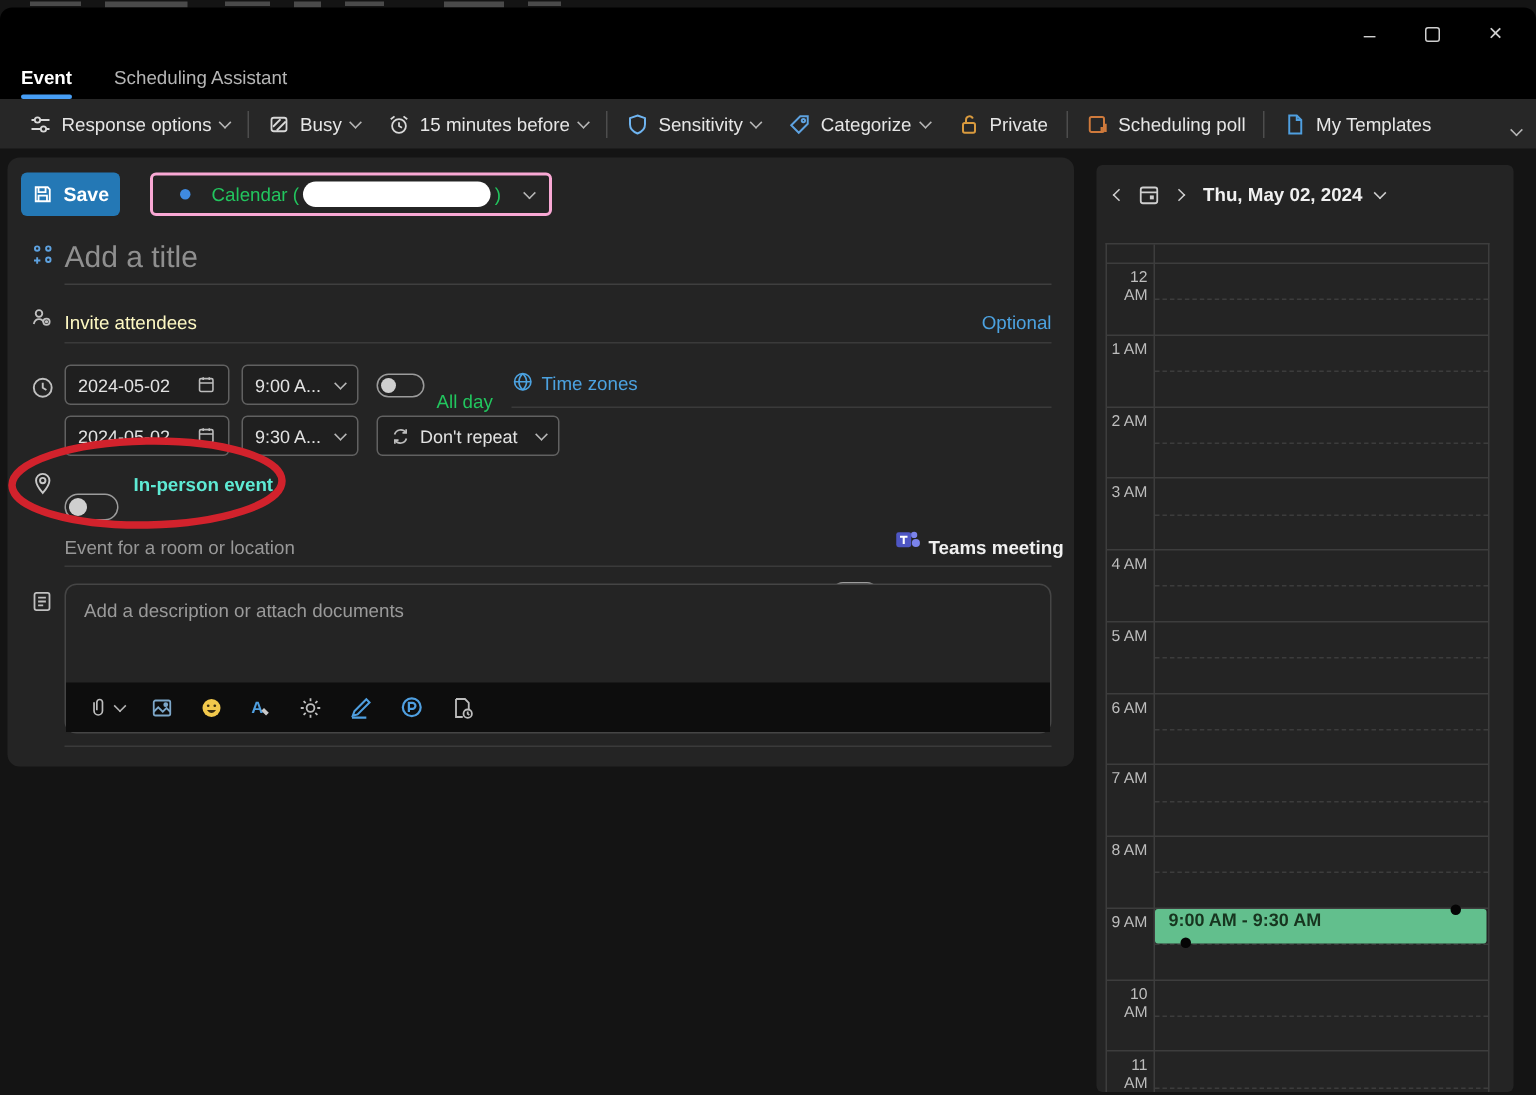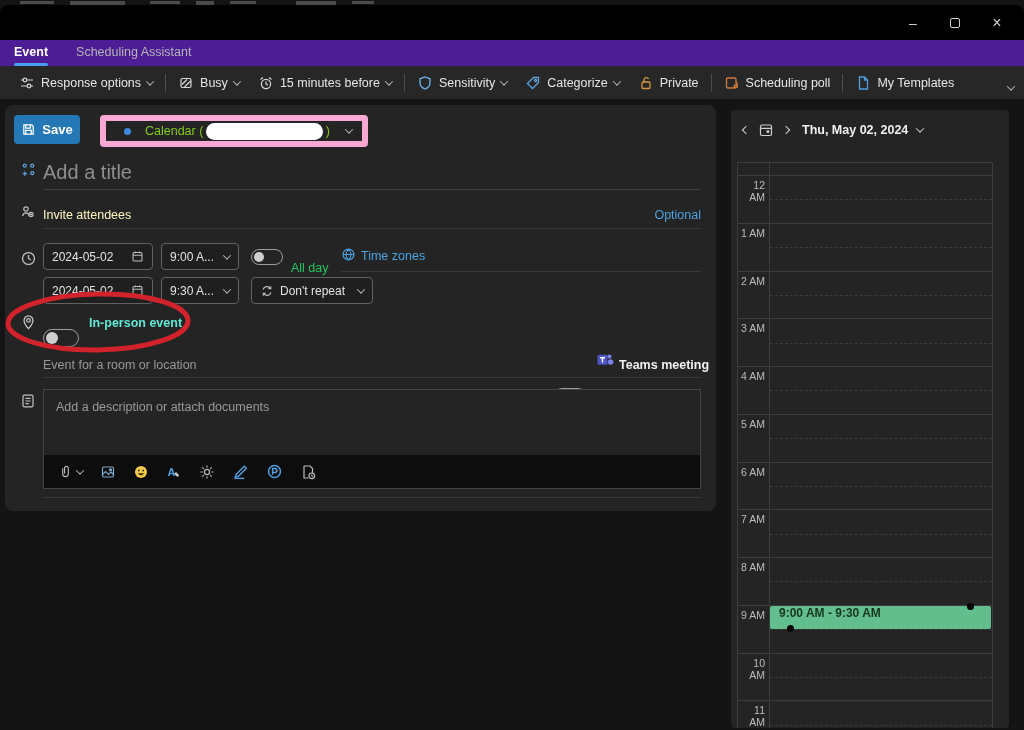--- a/index.html
+++ b/index.html
@@ -13,21 +13,21 @@
 
   
   .titlebar { position:absolute; left:0; top:5px; width:1024px; height:35px;
               background:#000; border-radius:8px 8px 0 0; }
   .win-controls { position:absolute; right:6px; top:0; height:35px; display:flex; align-items:center; }
   .win-btn { width:42px; height:35px; display:flex; align-items:center; justify-content:center;
              color:#cfcfcf; font-size:14px; }
   .max-box { width:10px; height:10px; border:1.2px solid #cfcfcf; border-radius:2px; }
 
   
-  .tabbar { position:absolute; left:0; top:40px; width:1024px; height:26px; background:#4c1d95;
+  .tabbar { position:absolute; left:0; top:40px; width:1024px; height:26px; background:#000000;
             display:flex; align-items:center; gap:24px; padding-left:12px; }
   .tab { font-size:12.5px; color:#b5b5b5; position:relative; padding:4px 2px 7px 2px; }
   .tab.active { color:#ffffff; font-weight:bold; }
   .tab.active::after { content:""; position:absolute; left:2px; right:2px; bottom:0;
                        height:3px; border-radius:2px; background:#479ef5; }
 
   
   .ribbon { position:absolute; left:0; top:66px; width:1024px; height:33px; background:#272727;
             display:flex; align-items:center; padding-left:10px; }
   .r-item { display:flex; align-items:center; gap:6px; padding:0 9px; height:26px; border-radius:4px;
@@ -44,22 +44,22 @@
 
   
   .form-panel { position:absolute; left:5px; top:105px; width:711px; height:406px;
                 background:#242424; border-radius:8px; }
   .abs { position:absolute; }
   .sep { position:absolute; height:1px; background:#3a3a3a; }
 
   .save-btn { left:9px; top:10px; width:66px; height:29px; background:#2478b5; border-radius:4px;
               display:flex; align-items:center; justify-content:center; gap:6px;
               color:#ffffff; font-size:13px; font-weight:bold; }
-  .cal-dd { left:95px; top:10px; width:268px; height:29px; border:6px solid #f9a8d4; border-radius:4px;
-            display:flex; align-items:center; padding:10px 10px; gap:8px; color:#84cc16; font-size:12.5px; }
+  .cal-dd { left:95px; top:10px; width:268px; height:29px; border:2px solid #f9a8d4; border-radius:4px;
+            display:flex; align-items:center; padding:10px 10px; gap:8px; color:#22c55e; font-size:12.5px; }
   .cal-dot { width:7px; height:7px; border-radius:50%; background:#3f8ae0; margin:0 6px 0 8px; }
   .redact-pill { flex:1; height:17px; background:#ffffff; border-radius:9px; margin:0 1px; }
   .cal-dd .chev { margin-left:8px; }
 
   .title-row { left:38px; top:52px; width:658px; height:33px; border-bottom:1px solid #3f3f3f; }
   .title-ph { font-size:20px; color:#8f8f8f; line-height:30px; }
 
   .label-sm { font-size:12.5px; color:#fef9c3; }
   .muted { color:#989898; }
   .link { color:#4ca2e0; font-size:12.5px; }
@@ -67,21 +67,21 @@
   .field { border:1px solid #616161; border-radius:4px; height:27px; display:flex; align-items:center;
            padding:0 8px; color:#e2e2e2; font-size:12px; gap:6px; background:#1f1f1f; }
   .field .grow { flex:1; }
 
   .toggle { border:1px solid #9c9c9c; border-radius:9px; position:relative; background:transparent; }
   .toggle .knob { position:absolute; border-radius:50%; background:#cfcfcf; top:2px; left:2px; }
   .tg-sm { width:32px; height:16px; } .tg-sm .knob { width:10px; height:10px; }
   .tg-md { width:36px; height:18px; } .tg-md .knob { width:12px; height:12px; }
 
   .desc-box { left:38px; top:284px; width:658px; height:100px; border:1px solid #454545;
-              border-radius:0; background:#242424; }
+              border-radius:8px; background:#242424; }
   .desc-ph { position:absolute; left:12px; top:10px; font-size:12.5px; color:#9a9a9a; }
   .desc-toolbar { position:absolute; left:0; right:0; bottom:0; height:33px; background:#0d0d0d;
                   display:flex; align-items:center; gap:17px; padding-left:14px; }
 
   
   .annotation { position:absolute; left:2px; top:290px; z-index:6; pointer-events:none; }
 
   
   .cal-panel { position:absolute; left:731px; top:110px; width:278px; height:618px;
                background:#242424; border-radius:4px; overflow:hidden; }

